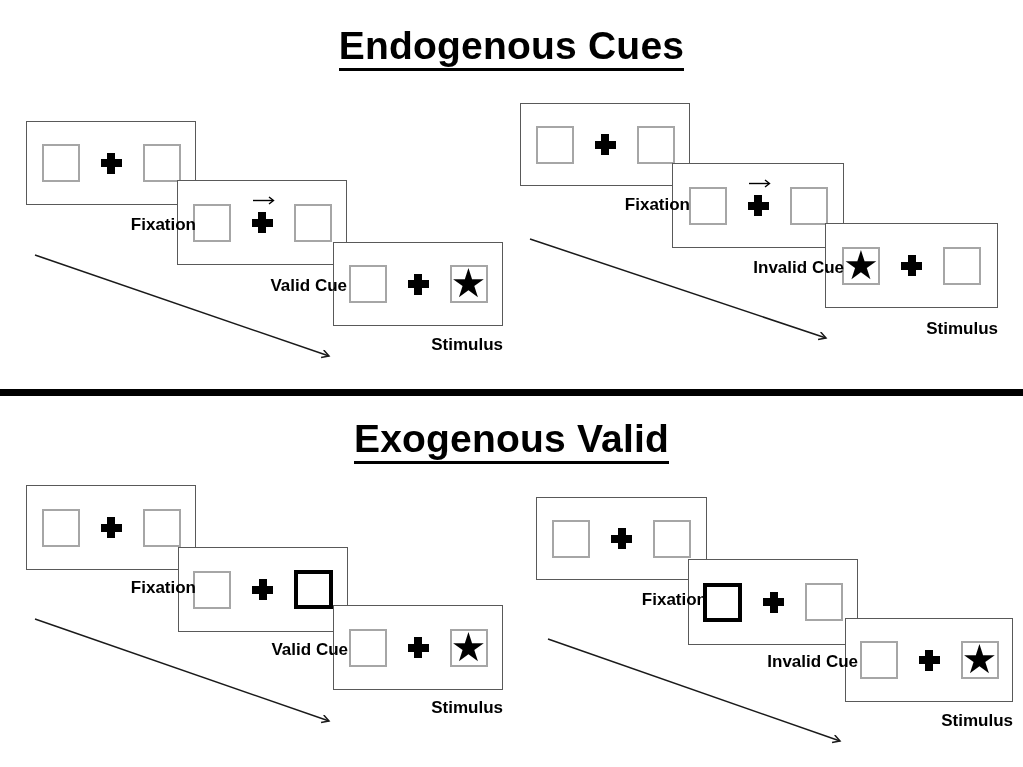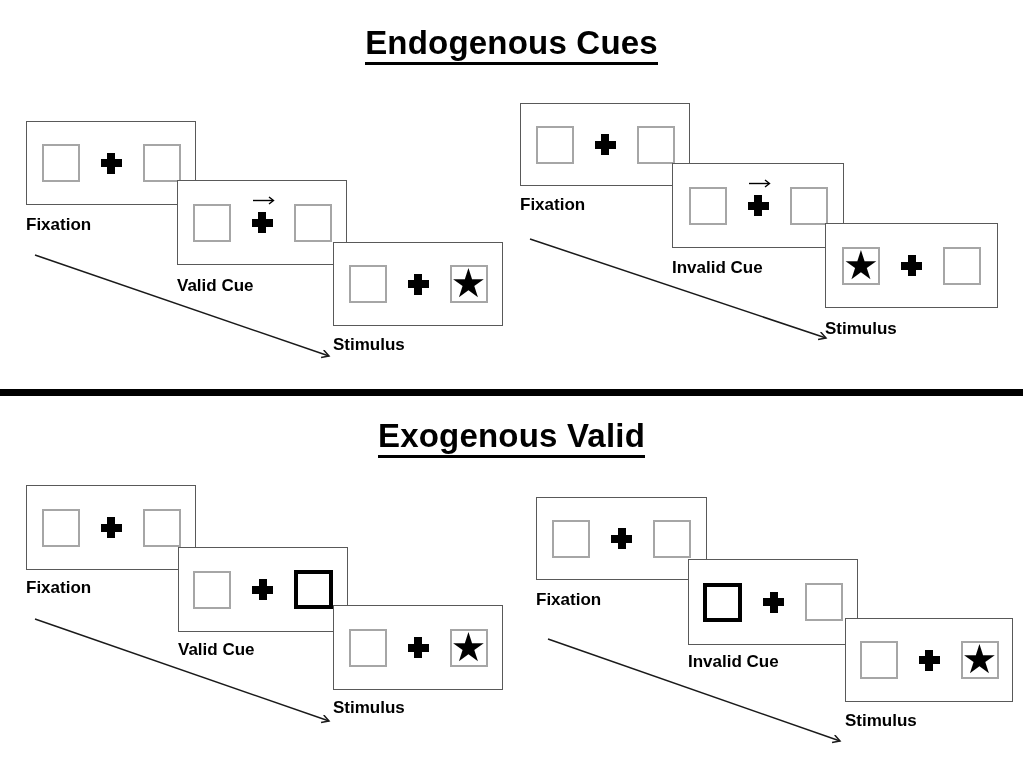--- a/index.html
+++ b/index.html
@@ -2,21 +2,21 @@
 <html><head>
 <meta charset="utf-8">
 <style>
   html,body { margin:0; padding:0; background:#ffffff; }
   .canvas {
     position:relative; width:1023px; height:767px; background:#ffffff;
     font-family:"Liberation Sans", sans-serif; color:#000; overflow:hidden;
   }
   .title {
     position:absolute; left:0; width:100%; text-align:center;
-    font-size:33px; font-weight:bold; letter-spacing:0.2px;
+    font-size:39px; font-weight:bold; letter-spacing:0.2px;
   }
   .title .u { border-bottom:3px solid #000; padding-bottom:1px; }
   .divider { position:absolute; left:0; width:1023px; height:7px; background:#000; }
 
   .panel {
     position:absolute; background:#ffffff; border:1px solid #595959;
     display:flex; align-items:center; justify-content:center; gap:21px;
     box-sizing:border-box; z-index:2;
   }
   .panel.z1 { z-index:1; } .panel.z2 { z-index:2; } .panel.z3 { z-index:3; }
@@ -35,21 +35,21 @@
   }
   .plus::after {
     content:""; position:absolute; top:0; left:50%; margin-left:-4px;
     width:8px; height:100%; background:#000;
   }
   .cue-arrow { position:absolute; left:0px; top:-17px; overflow:visible; }
 
   .star-glyph { font-size:40px; line-height:34px; color:#000; transform:translateY(-1px); }
 
   .plabel {
-    position:absolute; font-size:17px; font-weight:bold; text-align:left;
+    position:absolute; font-size:17px; font-weight:bold; text-align:right;
     white-space:nowrap; z-index:4;
   }
   .diag { position:absolute; overflow:visible; z-index:0; }
   .diag line { stroke:#1a1a1a; stroke-width:1.5; }
   .diag polyline { stroke:#1a1a1a; stroke-width:1.5; fill:none; }
 </style>
 </head>
 <body>
 
 <div class="canvas">

